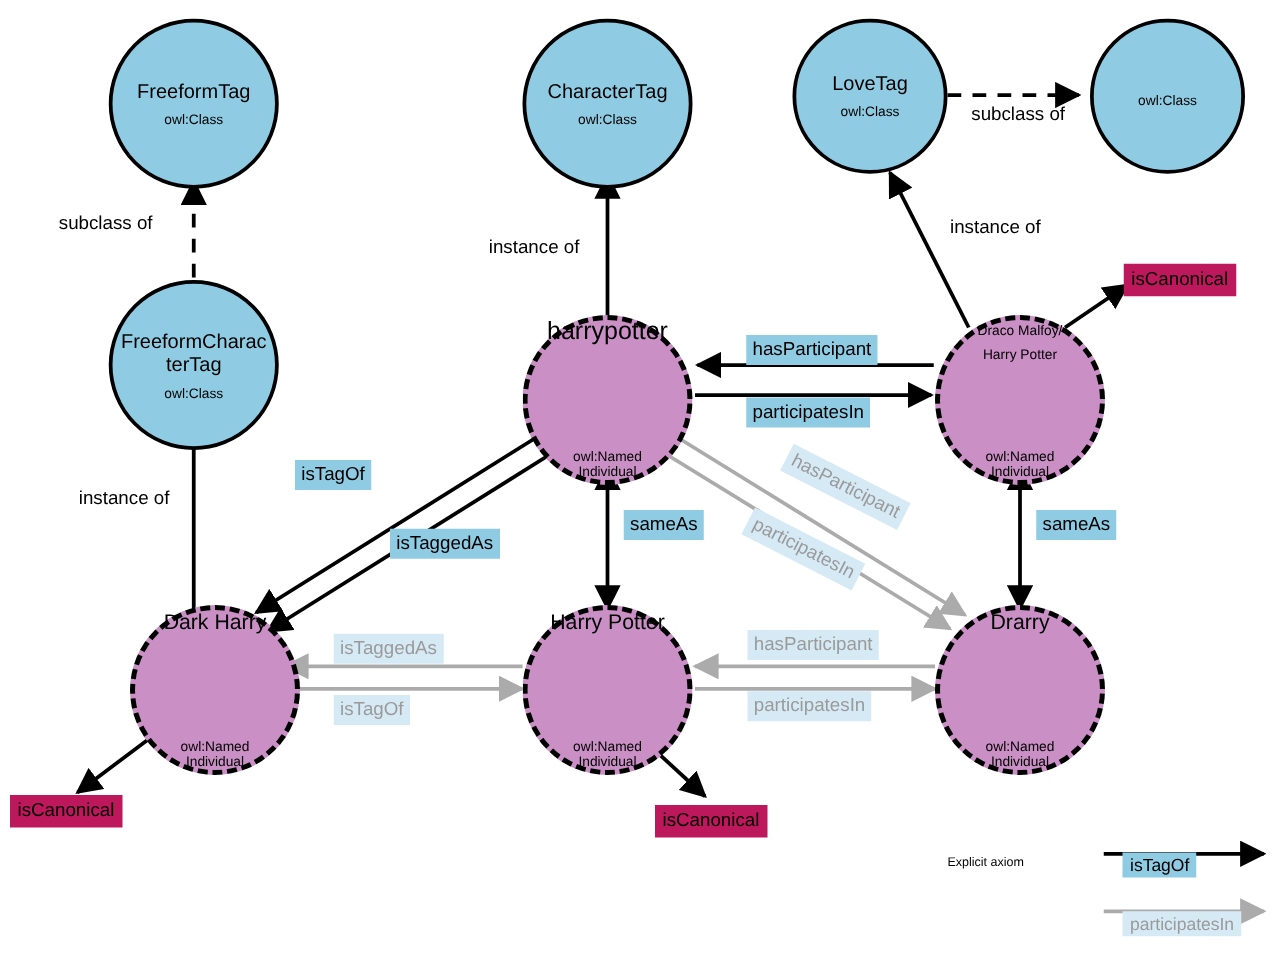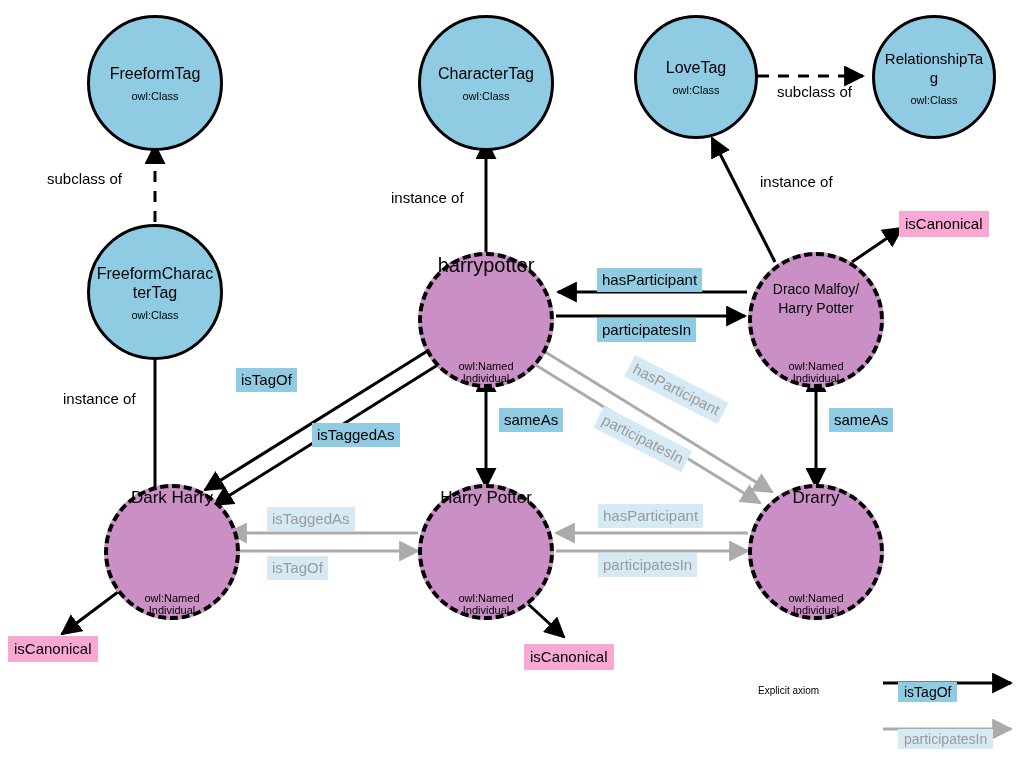--- a/index.html
+++ b/index.html
@@ -78,21 +78,21 @@
   .lbl-inferred {
     background: #D6EAF6;
     color: #9A9A9A;
   }
   .lbl-plain {
     background: transparent;
     color: #000000;
     font-size: 15px;
   }
   .lbl-canonical {
-    background: #f9a8d4;
+    background: #be185d;
     color: #000000;
     font-size: 15px;
     padding: 3px 6px;
   }
   .rot-a { transform: rotate(27deg); transform-origin: left top; }
   .rot-b { transform: rotate(27deg); transform-origin: left top; }
   
   #legend {
     position: absolute;
     left: 758px;
@@ -187,34 +187,33 @@
     <div class="node-title">CharacterTag</div>
     <div class="node-sub">owl:Class</div>
   </div>
 
   <div class="node class-node" style="left:634px; top:15px; width:124px; height:124px;">
     <div class="node-title">LoveTag</div>
     <div class="node-sub">owl:Class</div>
   </div>
 
   <div class="node class-node" style="left:872px; top:15px; width:124px; height:124px;">
-    <div class="node-title" style="font-size:15px;">RelationshipTag</div>
     <div class="node-sub">owl:Class</div>
   </div>
 
   <div class="node individual-node" style="left:418px; top:252px; width:136px; height:136px;">
     <div class="node-title" style="font-size:20px;">harrypotter</div>
     <div class="node-sub">
       <span>owl:Named</span><br>
       <span>Individual</span>
     </div>
   </div>
 
   <div class="node individual-node" style="left:748px; top:252px; width:136px; height:136px;">
-    <div class="node-title" style="font-size:14px;margin-top:24px;">
+    <div class="node-title" style="font-size:11px;">
       <span>Draco Malfoy/</span><br>
       <span>Harry Potter</span>
     </div>
     <div class="node-sub">
       <span>owl:Named</span><br>
       <span>Individual</span>
     </div>
   </div>
 
   <div class="node individual-node" style="left:104px; top:484px; width:136px; height:136px;">

